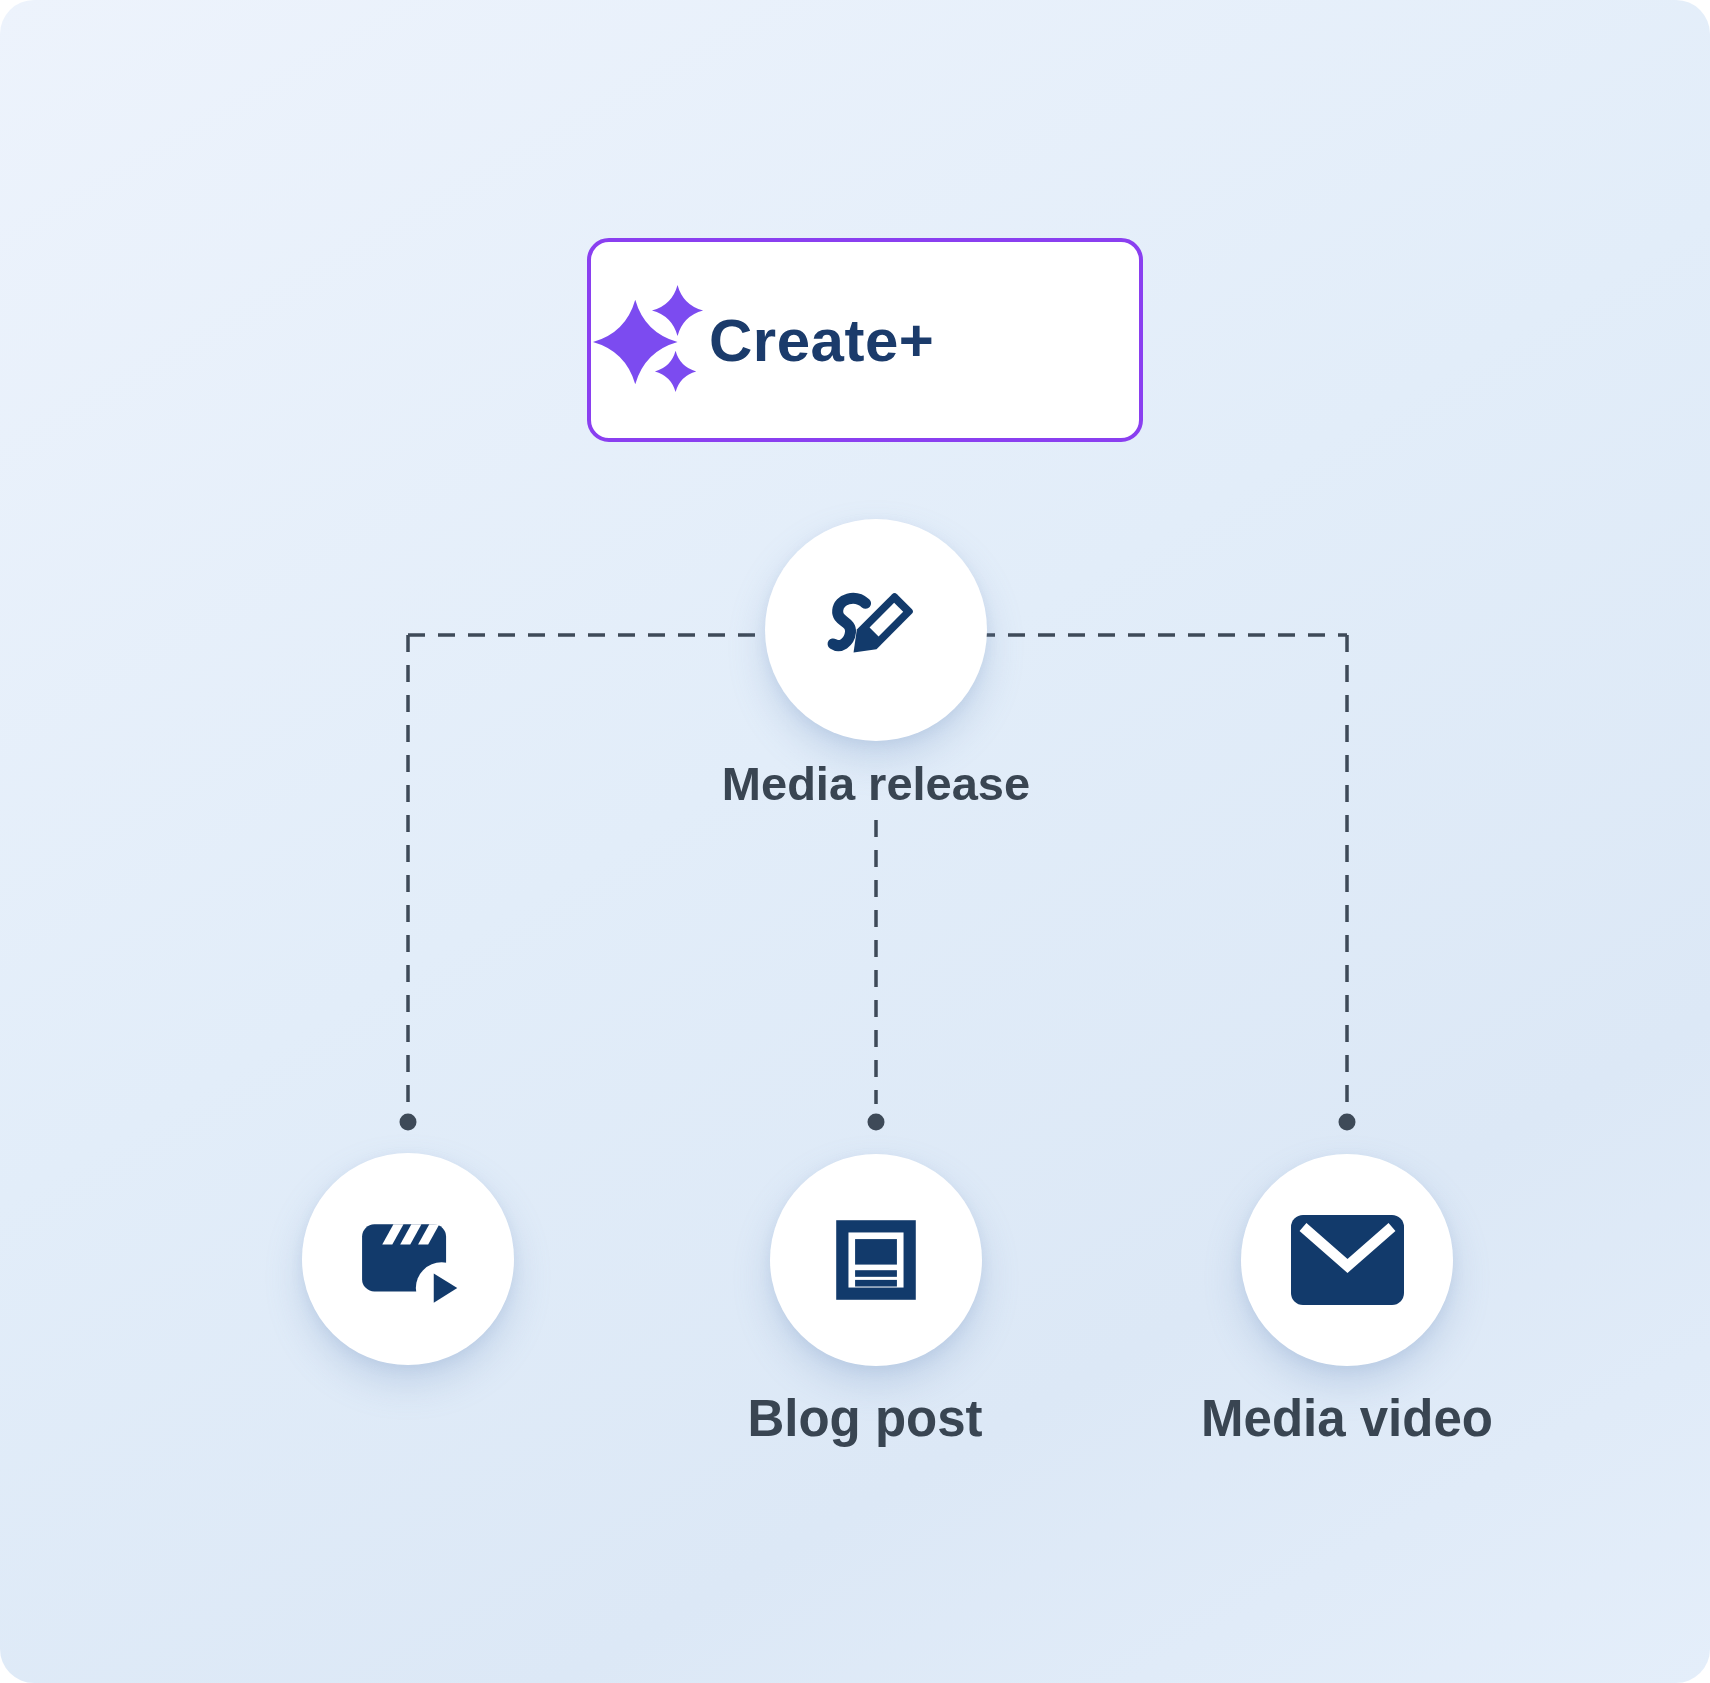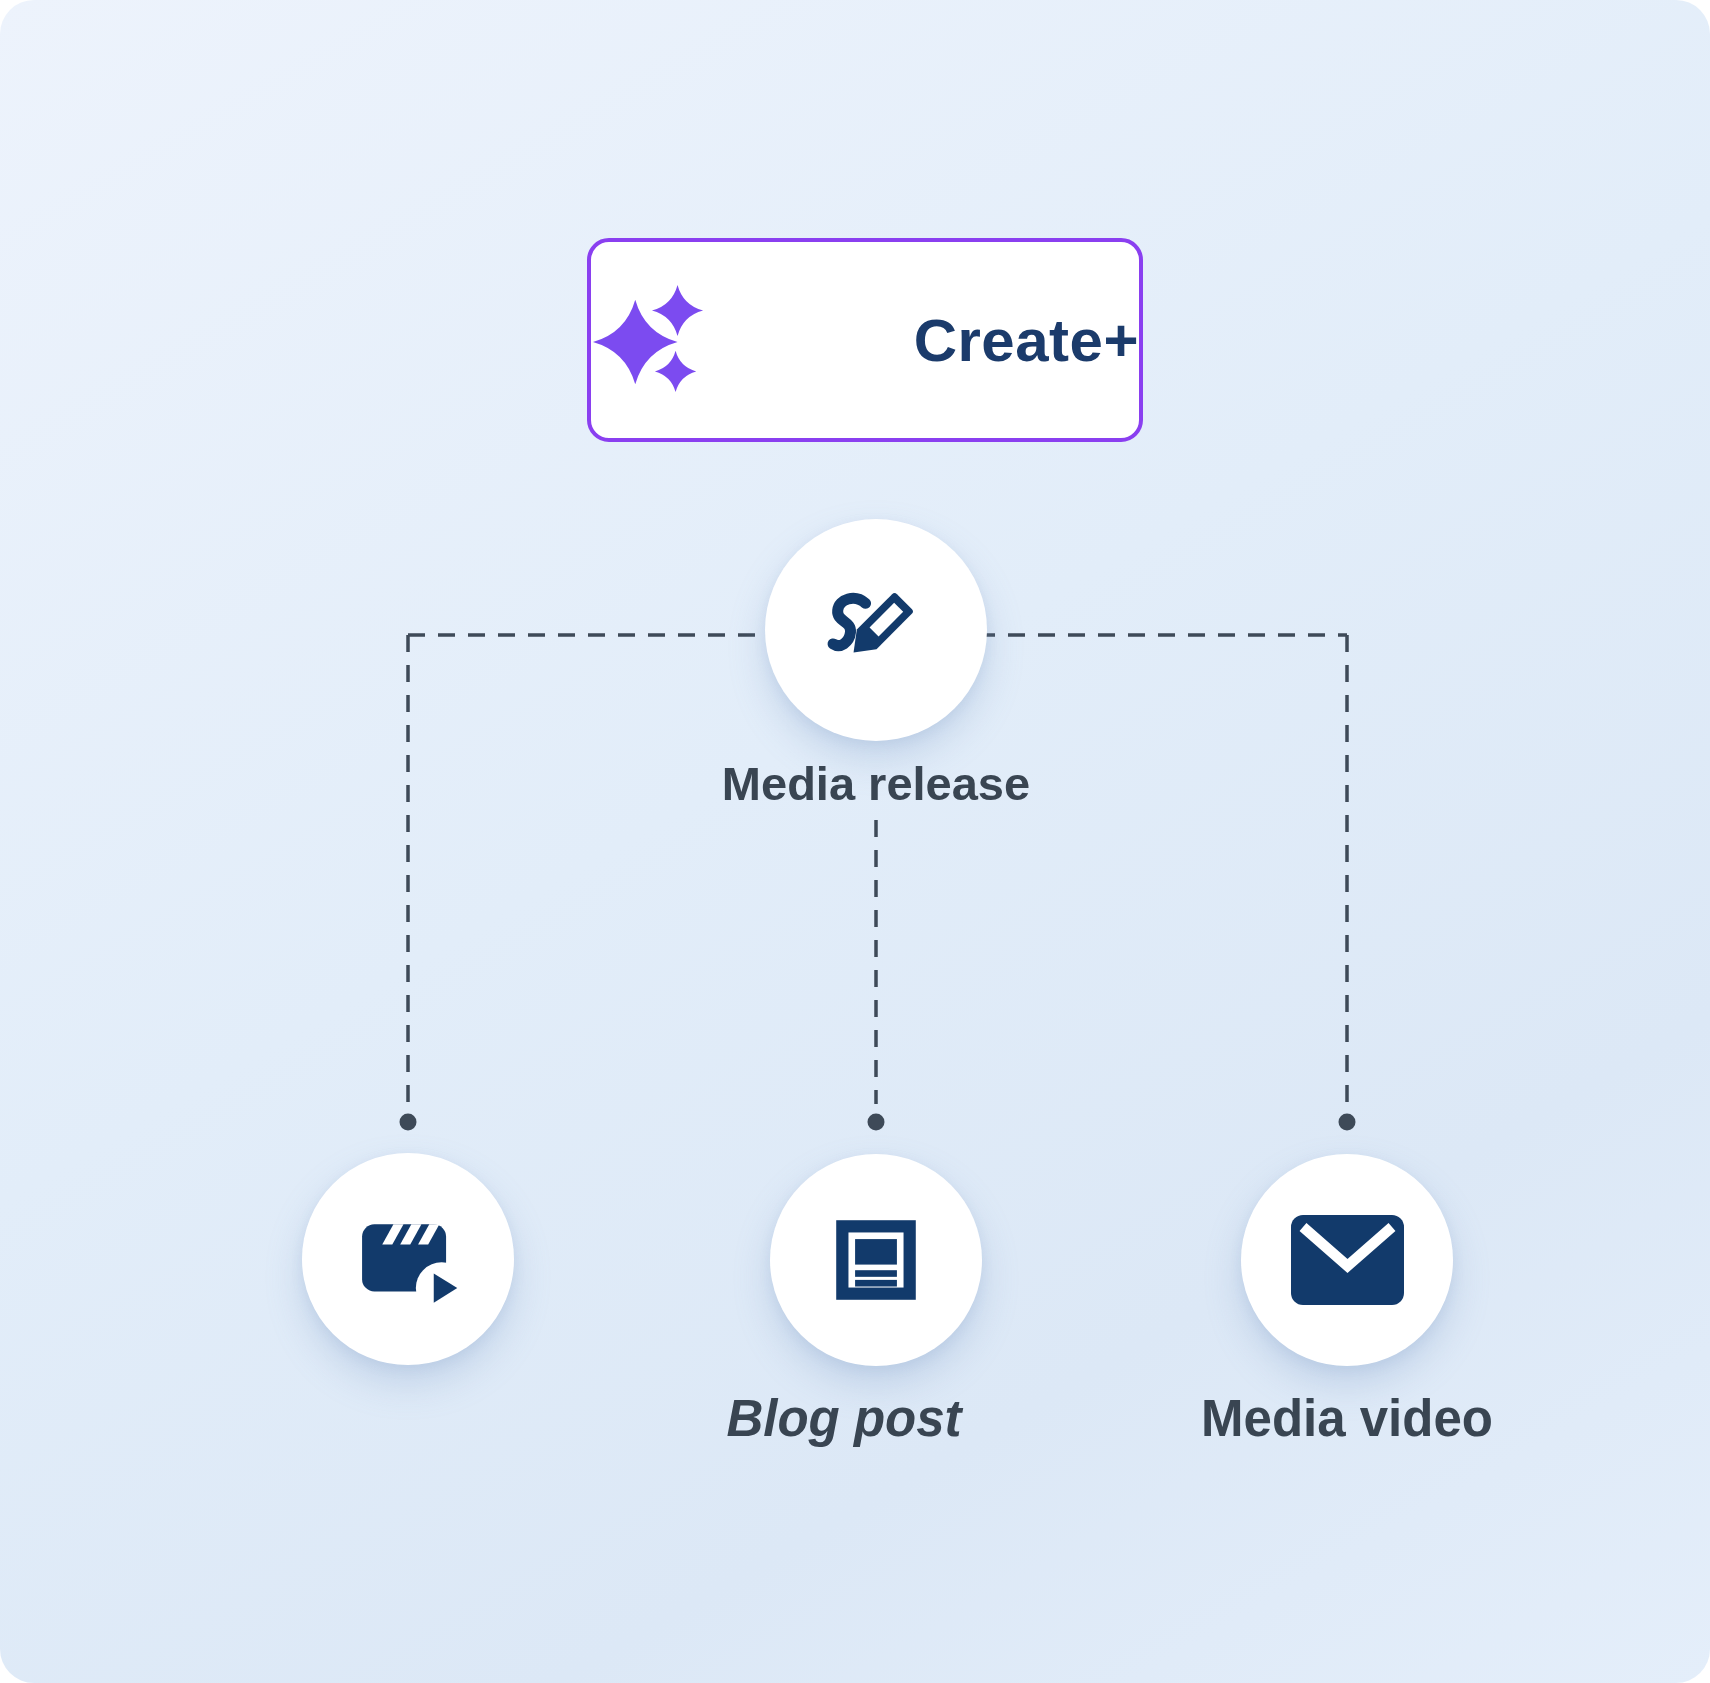--- a/index.html
+++ b/index.html
@@ -24,22 +24,21 @@
   .create-card {
     position: absolute;
     left: 587px; top: 238px;
     width: 556px; height: 204px;
     box-sizing: border-box;
     background: #ffffff;
     border: 4px solid #8A3FF0;
     border-radius: 22px;
     display: flex;
     align-items: center;
-    justify-content: space-between;
-    gap: 32px;
+    justify-content: flex-start;
     cursor: pointer;
   }
   .create-label {
     font-size: 60px;
     font-weight: 700;
     color: #1B3B6B;
     letter-spacing: 0.5px;
   }
   .node {
     position: absolute;
@@ -58,21 +57,21 @@
   .flow-label {
     position: absolute;
     transform: translateX(-50%);
     white-space: nowrap;
     font-weight: 700;
     color: #394552;
   }
   .label-root { left: 876px; top: 756px; font-size: 47px; }
   .label-child { top: 1389px; font-size: 51px; }
   .label-snapshot { left: 408px; }
-  .label-blog     { left: 844px; font-style: italic; }
+  .label-blog     { left: 865px; }
   .label-media    { left: 1347px; }
 </style>
 </head>
 <body>
 
 <div class="stage">
 
   <div class="panel"></div>
 
   <svg class="connectors" viewBox="0 0 1710 1683" aria-hidden="true">

